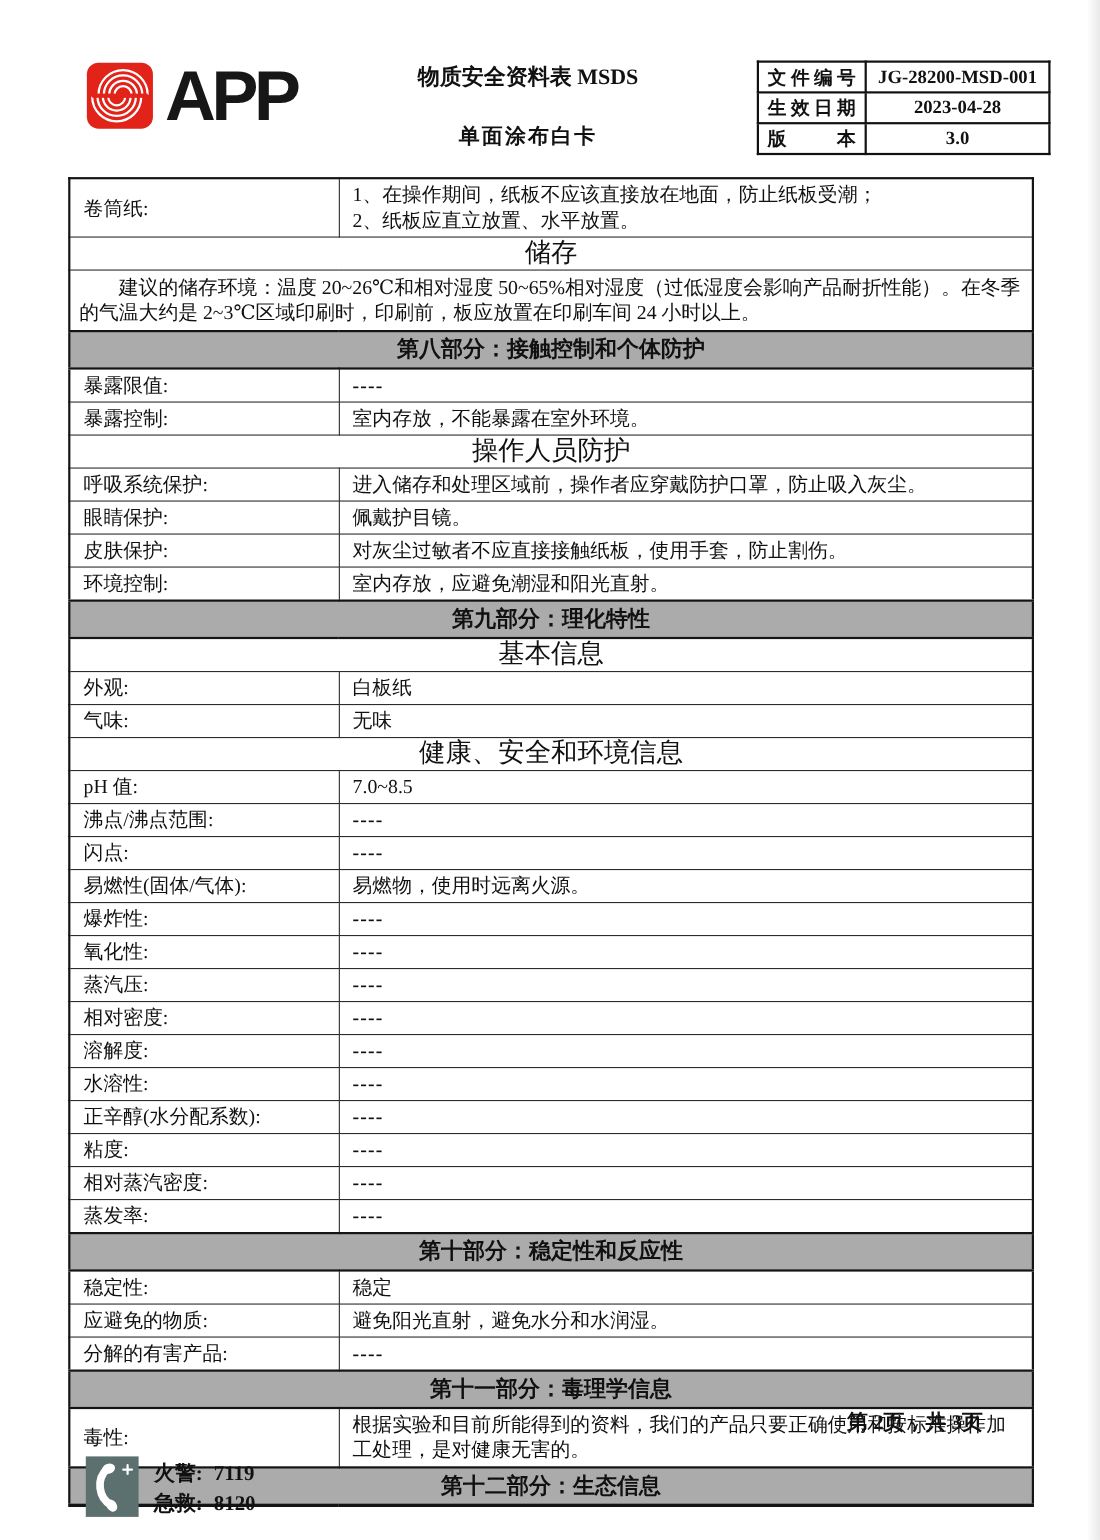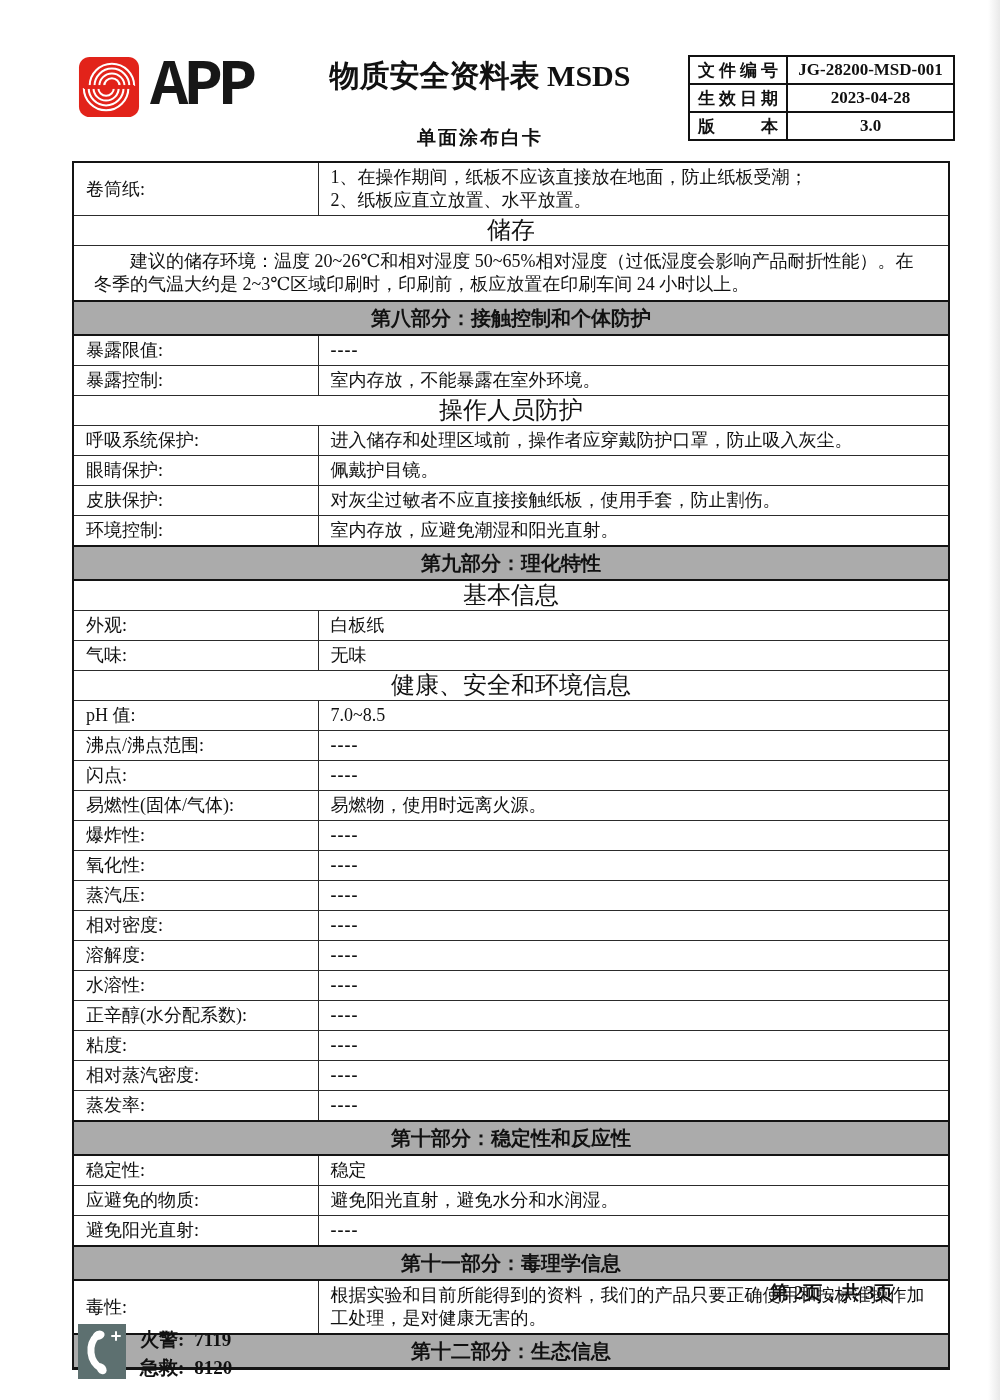--- a/index.html
+++ b/index.html
@@ -3,43 +3,43 @@
 <meta charset="utf-8">
 <style>
   html,body{margin:0;padding:0;background:#fff;}
   .page{position:relative;width:1000px;height:1400px;background:#ffffff;overflow:hidden;
         font-family:"Liberation Serif","DejaVu Serif",serif;color:#111;}
   .edge-shade{position:absolute;right:0;top:0;width:12px;height:1400px;
         background:linear-gradient(to right,#ffffff,#e9e9e9);}
 
   
   .logo{position:absolute;left:78px;top:56px;display:flex;align-items:center;gap:10px;}
-  .logo-text{font-family:Liberation Mono, monospace;font-weight:bold;font-size:64px;
+  .logo-text{font-family:Liberation Sans, sans-serif;font-weight:bold;font-size:64px;
         line-height:60px;letter-spacing:-4px;color:#171717;}
   .titles{position:absolute;left:270px;top:56px;width:420px;text-align:center;}
-  .title1{font-size:30px;font-weight:bold;white-space:nowrap;}
+  .title1{font-size:20px;font-weight:bold;white-space:nowrap;}
   .title2{font-size:19px;font-weight:bold;margin-top:28px;letter-spacing:2px;}
 
   table.doc-info{position:absolute;left:688px;top:55px;width:267px;border-collapse:collapse;
         table-layout:fixed;}
   table.doc-info td{border:2px solid #111;font-weight:bold;font-size:17px;height:26px;
         padding:0 8px;overflow:hidden;}
   table.doc-info td.dlabel{width:80px;text-align:justify;text-align-last:justify;}
   table.doc-info td.dvalue{text-align:center;font-family:"Liberation Serif",serif;}
 
   
-  table.msds{position:absolute;left:72px;top:161px;width:878px;border-collapse:collapse;
+  table.msds{position:absolute;left:62px;top:161px;width:878px;border-collapse:collapse;
         table-layout:fixed;border:2px solid #141414;border-bottom:3px solid #141414;}
   table.msds col.c1{width:245px;}
   table.msds td{border:1px solid #2c2c2c;font-size:18px;line-height:23px;padding:3px 12px;
         vertical-align:middle;word-break:break-all;}
   tr.row-section td{background:#ababab;text-align:center;font-weight:bold;font-size:20px;
         line-height:24px;padding:4px 22px;border-top:2px solid #141414;border-bottom:2px solid #141414;}
   tr.row-center td{text-align:center;font-size:24px;}
-  tr.row-text td{text-indent:2em;padding:4px 20px;}
+  tr.row-text td{text-indent:2em;padding:4px 8px;}
   td.val{white-space:pre-line;}
   td.val.dashes{font-weight:bold;letter-spacing:1px;}
 
   
   .phone-box{position:absolute;left:78px;top:1324px;width:48px;height:55px;background:#5d7070;}
   .emg{position:absolute;left:140px;top:1326px;font-weight:bold;font-size:19px;line-height:28px;}
   .emg .num{margin-left:10px;font-family:"Liberation Serif",serif;}
   .pageinfo{position:absolute;left:770px;top:1280px;font-weight:bold;font-size:19px;white-space:nowrap;}
 </style>
 </head>
@@ -213,21 +213,21 @@
         </tr>
         <tr class="row-kv">
           <td class="lbl">稳定性:</td>
           <td class="val">稳定</td>
         </tr>
         <tr class="row-kv">
           <td class="lbl">应避免的物质:</td>
           <td class="val">避免阳光直射，避免水分和水润湿。</td>
         </tr>
         <tr class="row-kv">
-          <td class="lbl">避免阳光直射:</td>
+          <td class="lbl">分解的有害产品:</td>
           <td class="val dashes">----</td>
         </tr>
         <tr class="row-section">
           <td colspan="2">第十一部分：毒理学信息</td>
         </tr>
         <tr class="row-kv">
           <td class="lbl">毒性:</td>
           <td class="val">根据实验和目前所能得到的资料，我们的产品只要正确使用和按标准操作加工处理，是对健康无害的。</td>
         </tr>
         <tr class="row-section">

